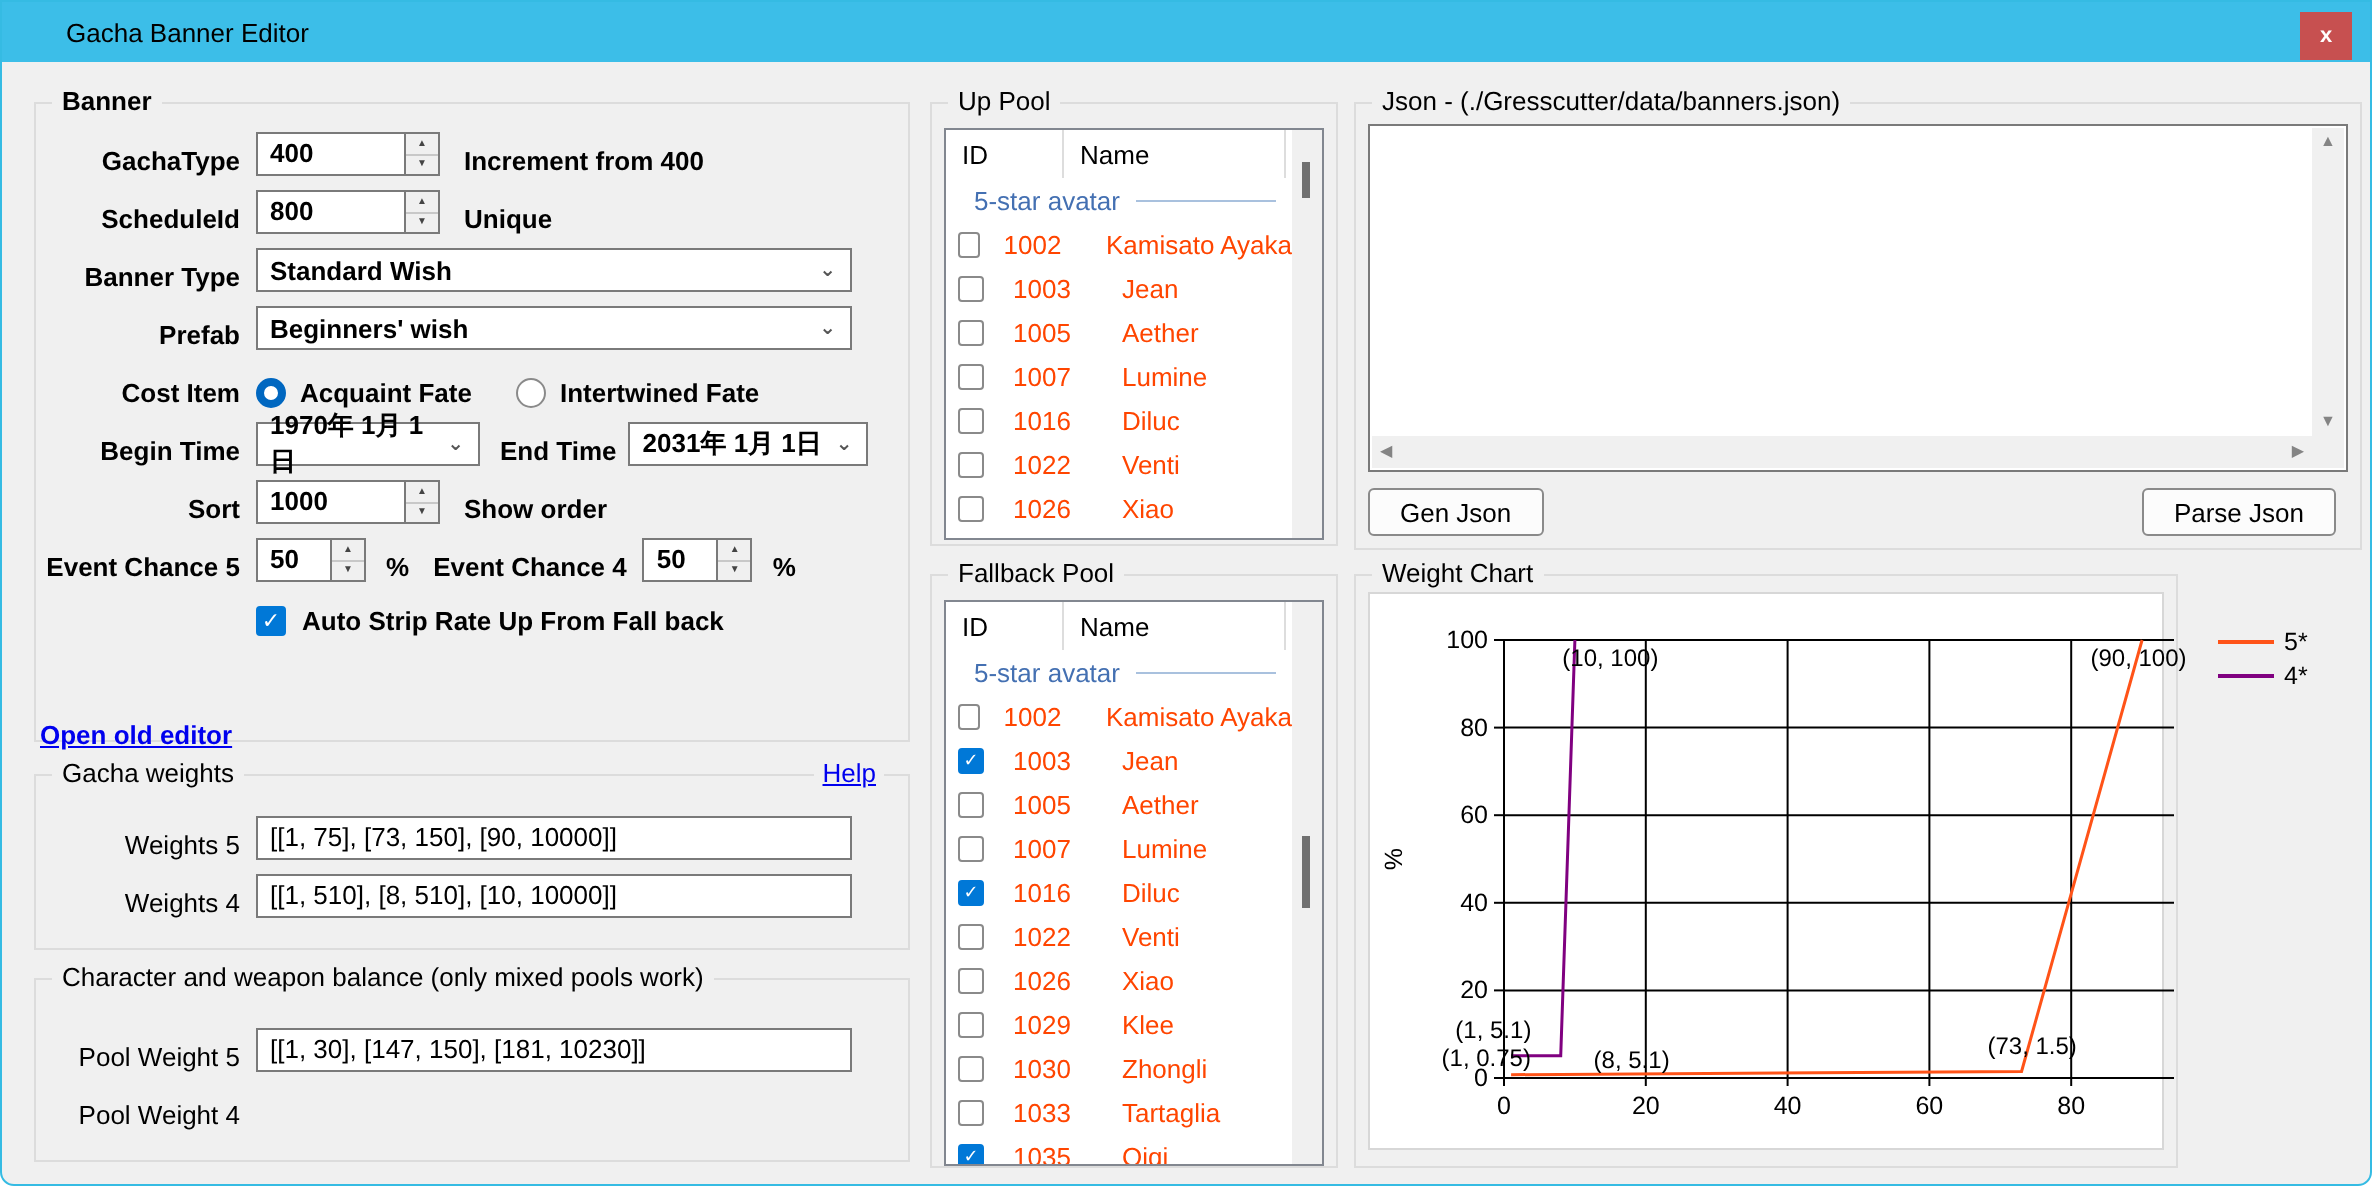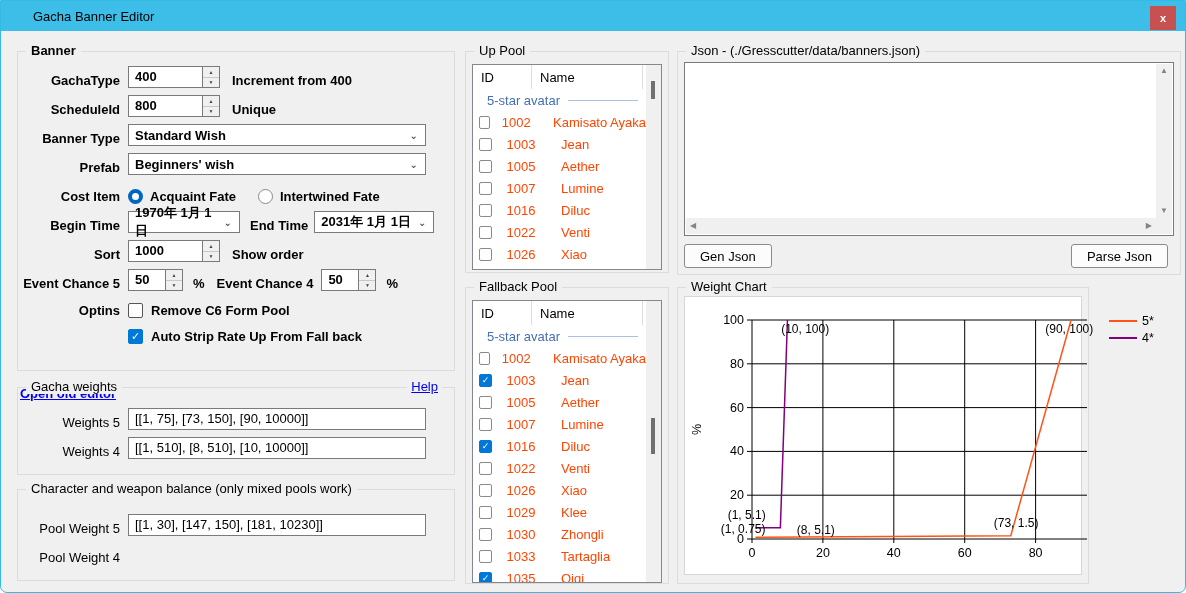--- a/index.html
+++ b/index.html
@@ -154,25 +154,20 @@
         <div class="spin w55">
           <span class="spin-val">50</span>
           <div class="spin-btns">
               <span>▲</span>
               <span>▼</span>
             </div>
         </div>
         <span style="margin-left:10px;">%</span>
       </div>
       <div class="frow cbrow">
-        <span class="flabel">Optins</span>
-        <span class="cb"></span>
-        <span class="cb-lbl">Remove C6 Form Pool</span>
-      </div>
-      <div class="frow cbrow">
         <span class="flabel"></span>
         <span class="cb checked">✓</span>
         <span class="cb-lbl">Auto Strip Rate Up From Fall back</span>
       </div>
       <div class="frow" style="height:18px;margin-top:39px;">
         <a class="link" style="margin-left:0px;">Open old editor</a>
       </div>
     </div>
   </div>
 

